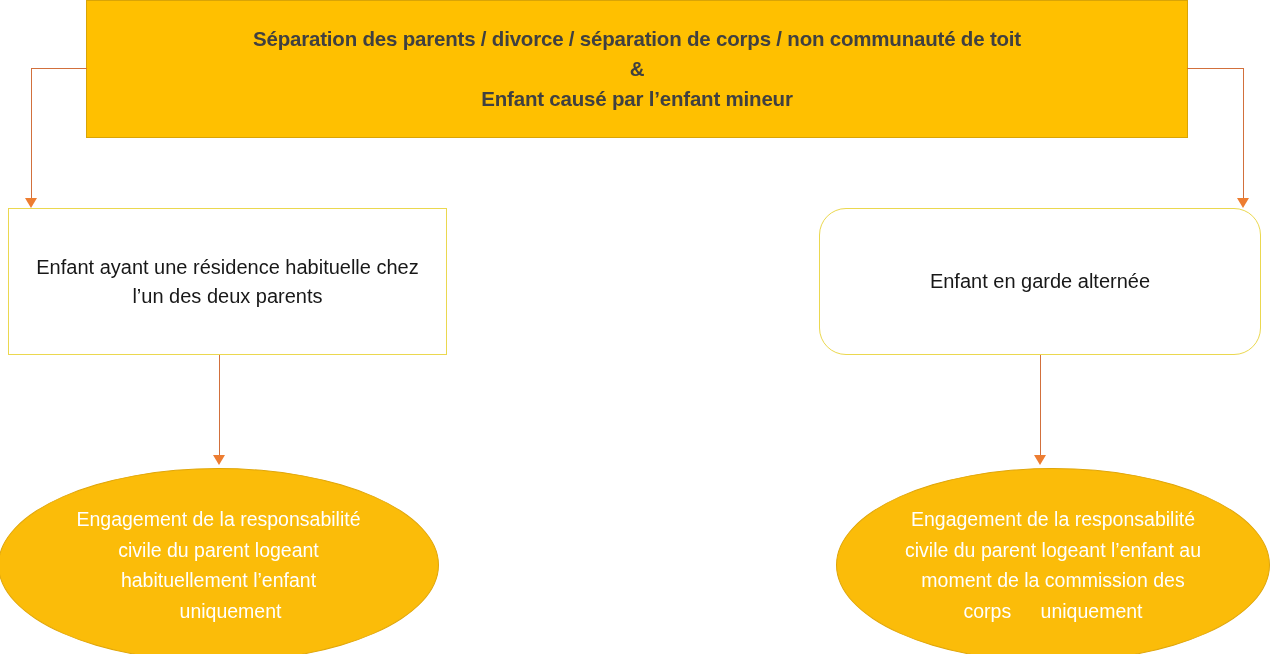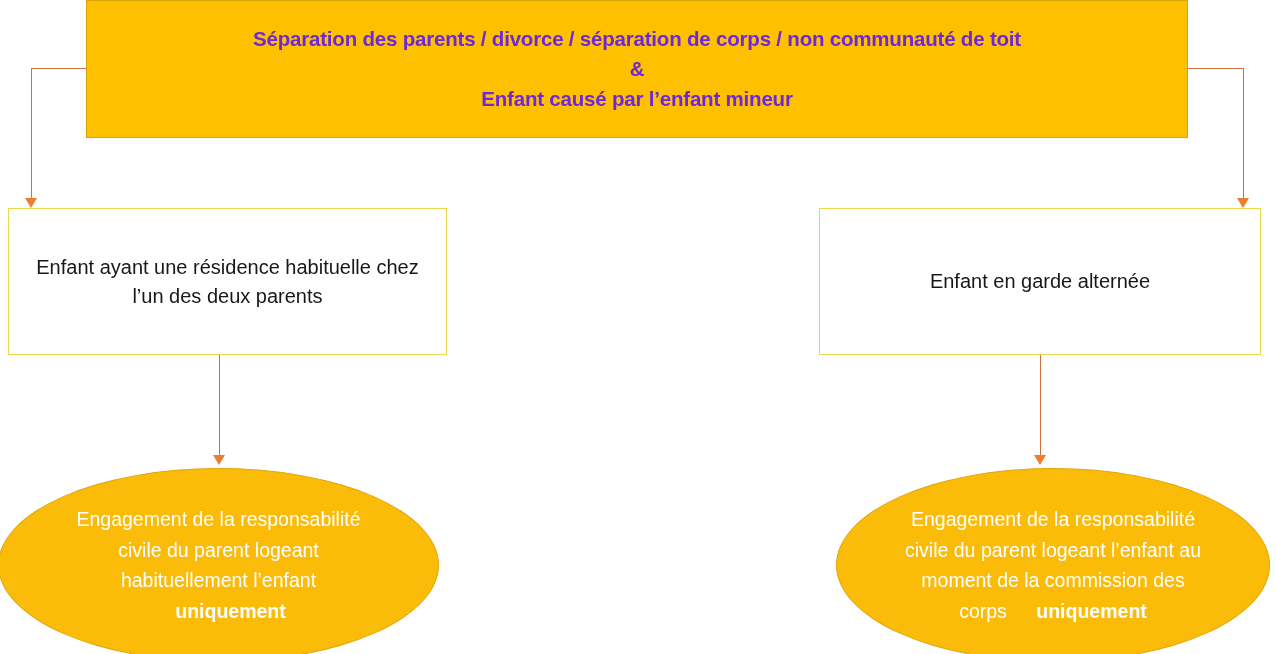--- a/index.html
+++ b/index.html
@@ -29,21 +29,21 @@
     background: #FFC000;
     border: 1px solid #D9A406;
     box-sizing: border-box;
     display: flex;
     flex-direction: column;
     align-items: center;
     justify-content: center;
     text-align: center;
   }
   #header-banner .hline {
-    color: #6d28d9;
+    color: #404040;
     font-weight: bold;
     font-size: 20.5px;
     line-height: 30px;
     letter-spacing: -0.2px;
     white-space: nowrap;
   }
   #header-banner .hline.amp {
     font-size: 20.5px;
   }
 
@@ -68,20 +68,21 @@
     left: 8px;
     top: 208px;
     width: 439px;
     height: 147px;
   }
   #cond-box-right {
     left: 819px;
     top: 208px;
     width: 442px;
     height: 147px;
+    border-radius: 27px;
   }
 
   
   .outcome-ellipse {
     position: absolute;
     background: #FBBC09;
     border: 1px solid #E0A60A;
     border-radius: 50%;
     box-sizing: border-box;
     display: flex;
@@ -89,21 +90,21 @@
     justify-content: center;
     text-align: center;
   }
   .outcome-ellipse .otext {
     color: #FFFFFF;
     font-size: 19.5px;
     line-height: 30.5px;
     padding: 0 64px;
   }
   .outcome-ellipse .otext b {
-    font-weight: bold;
+    font-weight: normal;
     margin-left: 24px;
   }
   #outcome-ellipse-left {
     left: -2px;
     top: 468px;
     width: 441px;
     height: 194px;
   }
   #outcome-ellipse-right {
     left: 836px;

